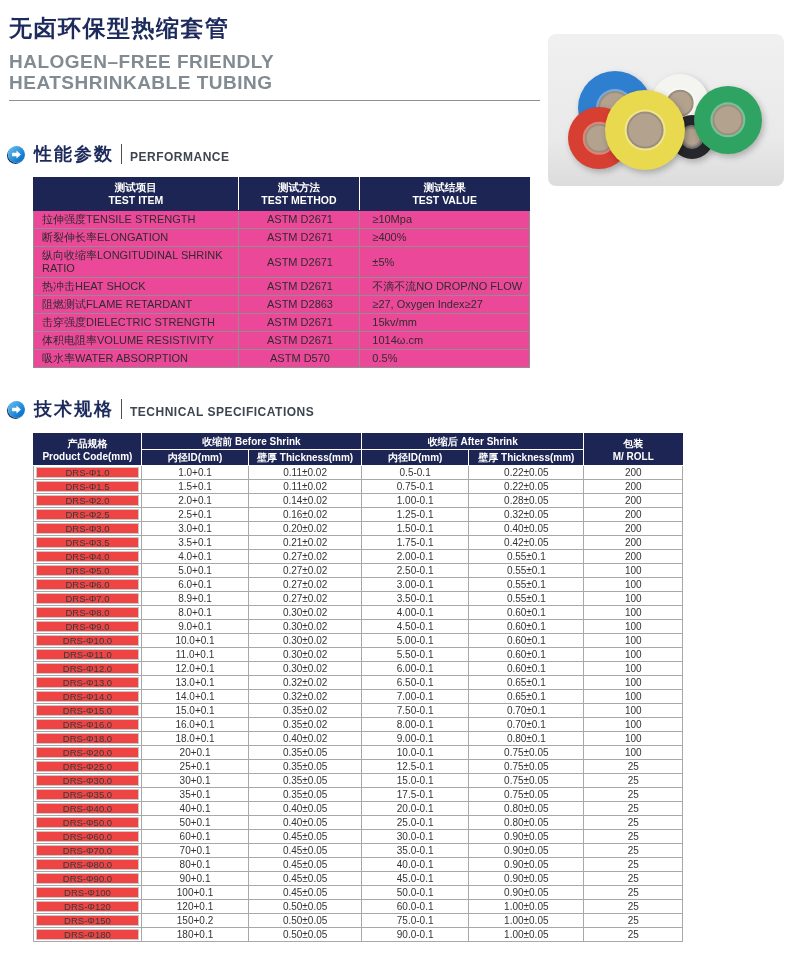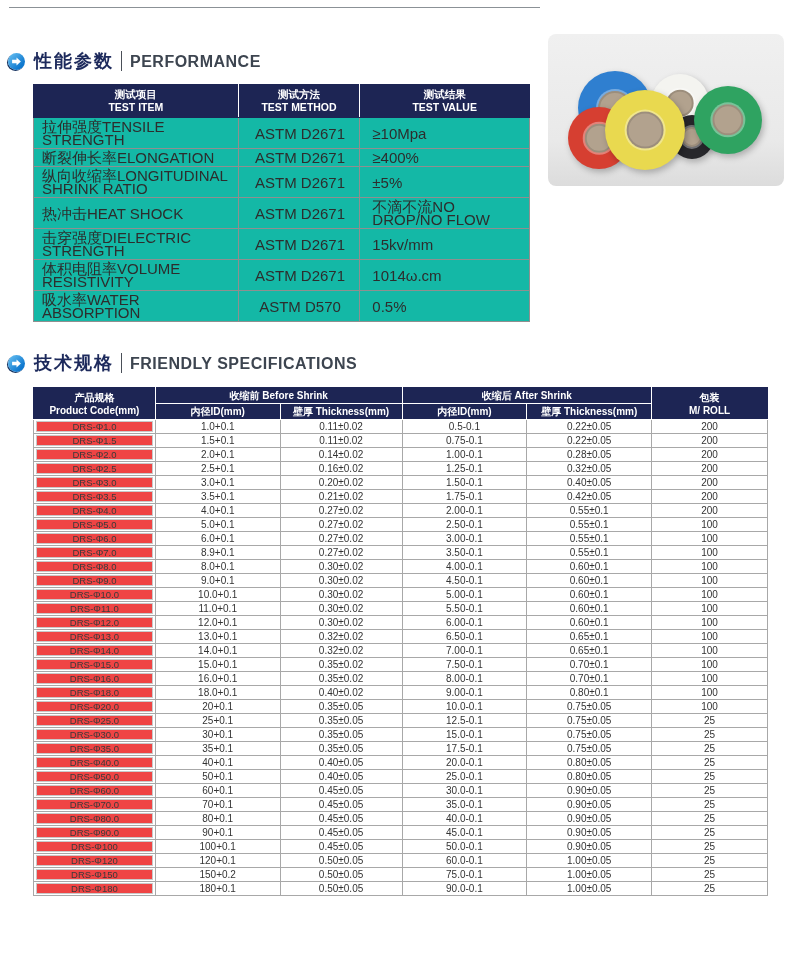--- a/index.html
+++ b/index.html
@@ -35,53 +35,60 @@
   
   .section { display:flex; align-items:center; margin-left:8px; }
   .section-perf  { margin-top:41px; }
   .section-specs { margin-top:29px; }
   .sec-icon { display:inline-flex; align-items:center; justify-content:center;
     width:17px; height:17px; border-radius:50%;
     background:linear-gradient(135deg,#6cc4f4 0%,#1079cf 75%);
     box-shadow:-1px 1px 0 0 #16325f; margin-right:9px; flex:0 0 auto; }
   .sec-cn { font-size:18px; font-weight:bold; color:#1d2a5c; letter-spacing:2px; }
   .sec-bar { width:1px; height:20px; background:#4a4f58; margin:0 8px 0 7px; }
-  .sec-en { font-size:16px; font-weight:bold; color:#3d4550; letter-spacing:0.5px;
+  .sec-en { font-size:12px; font-weight:bold; color:#3d4550; letter-spacing:0.5px;
             align-self:flex-end; padding-bottom:2px;text-align:right; }
 
   
   table { border-collapse:collapse; }
   .perf-table { margin:11px 0 0 33px; width:497px; }
   .perf-table th { background:#1d2554; color:#fff; font-size:10.5px; font-weight:bold;
     line-height:13px; padding:3px 2px; border:1px solid #1d2554; border-right:1px solid #fff; }
   .perf-table th:last-child { border-right:1px solid #1d2554; }
-  .perf-table td { border:1px solid #8f8f8f; font-size:15px; color:#2d2d2d;
-    padding:2px 6px; line-height:13px; background:#14b8a6; }
+  .perf-table td { border:1px solid #8f8f8f; font-size:11px; color:#2d2d2d;
+    padding:2px 6px; line-height:13px; background:#ec4899; }
   .perf-table td.c0 { width:205px; text-align:left; padding-left:8px; }
   .perf-table td.c1 { width:122px; text-align:center;padding-left:8px; }
   .perf-table td.c2 { width:170px; text-align:left; padding-left:12px; }
 
   
-  .spec-table { margin:12px 0 0 33px; width:735px; }
+  .spec-table { margin:12px 0 0 33px; width:650px; }
   .spec-table th { background:#1d2554; color:#fff; font-size:10px; font-weight:bold;
     line-height:13px; padding:1px 2px; border:1px solid #fff; }
   .spec-table thead tr:first-child th:first-child { border-left:1px solid #1d2554; }
   .spec-table thead th.edge-r { border-right:1px solid #1d2554; }
   .spec-table thead tr:first-child th { border-top:1px solid #1d2554; }
   .spec-table td { border:1px solid #a8a8a8; font-size:10px; color:#333;
     height:14px; line-height:13px; text-align:center; padding:0; background:#fff; }
   .spec-table td.codecell { padding:1px 2px; }
   .code-box { background:#ef4444; border:1px solid #c9c9c9; height:11px;
     line-height:10px; font-size:9.5px; color:#3a3a3a; }
 </style>
 </head>
 <body>
 
 <div class="page">
 
+  <div class="header">
+    <div class="title">无卤环保型热缩套管</div>
+    <div class="subtitle">
+      <div>HALOGEN–FREE FRIENDLY</div>
+      <div>HEATSHRINKABLE TUBING</div>
+    </div>
+  </div>
   <div class="header-rule"></div>
 
   <div class="photo">
       <div class="roll roll0" style="background: rgb(47, 127, 208);">
         <div class="core"></div>
       </div>
       <div class="roll roll1" style="background: rgb(244, 244, 240);">
         <div class="core"></div>
       </div>
       <div class="roll roll2" style="background: rgb(39, 39, 43);">
@@ -141,20 +148,25 @@
           <td class="c0">纵向收缩率LONGITUDINAL SHRINK RATIO</td>
           <td class="c1">ASTM D2671</td>
           <td class="c2">±5%</td>
         </tr>
         <tr>
           <td class="c0">热冲击HEAT SHOCK</td>
           <td class="c1">ASTM D2671</td>
           <td class="c2">不滴不流NO DROP/NO FLOW</td>
         </tr>
         <tr>
+          <td class="c0">阻燃测试FLAME RETARDANT</td>
+          <td class="c1">ASTM D2863</td>
+          <td class="c2">≥27, Oxygen Index≥27</td>
+        </tr>
+        <tr>
           <td class="c0">击穿强度DIELECTRIC STRENGTH</td>
           <td class="c1">ASTM D2671</td>
           <td class="c2">15kv/mm</td>
         </tr>
         <tr>
           <td class="c0">体积电阻率VOLUME RESISTIVITY</td>
           <td class="c1">ASTM D2671</td>
           <td class="c2">1014ω.cm</td>
         </tr>
         <tr>
@@ -166,21 +178,21 @@
   </table>
 
   <div class="section section-specs">
     <span class="sec-icon">
       <svg width="11" height="11" viewBox="0 0 10 10">
           <polygon points="1,3.4 5,3.4 5,1.3 9,5 5,8.7 5,6.6 1,6.6" fill="#ffffff"></polygon>
         </svg>
     </span>
     <span class="sec-cn">技术规格</span>
     <span class="sec-bar"></span>
-    <span class="sec-en">FRIENDLY SPECIFICATIONS</span>
+    <span class="sec-en">TECHNICAL SPECIFICATIONS</span>
   </div>
 
   <table class="spec-table">
     <colgroup>
       <col style="width:122px">
         <col style="width:125px">
         <col style="width:122px">
       <col style="width:125px">
         <col style="width:125px">
         <col style="width:116px">

